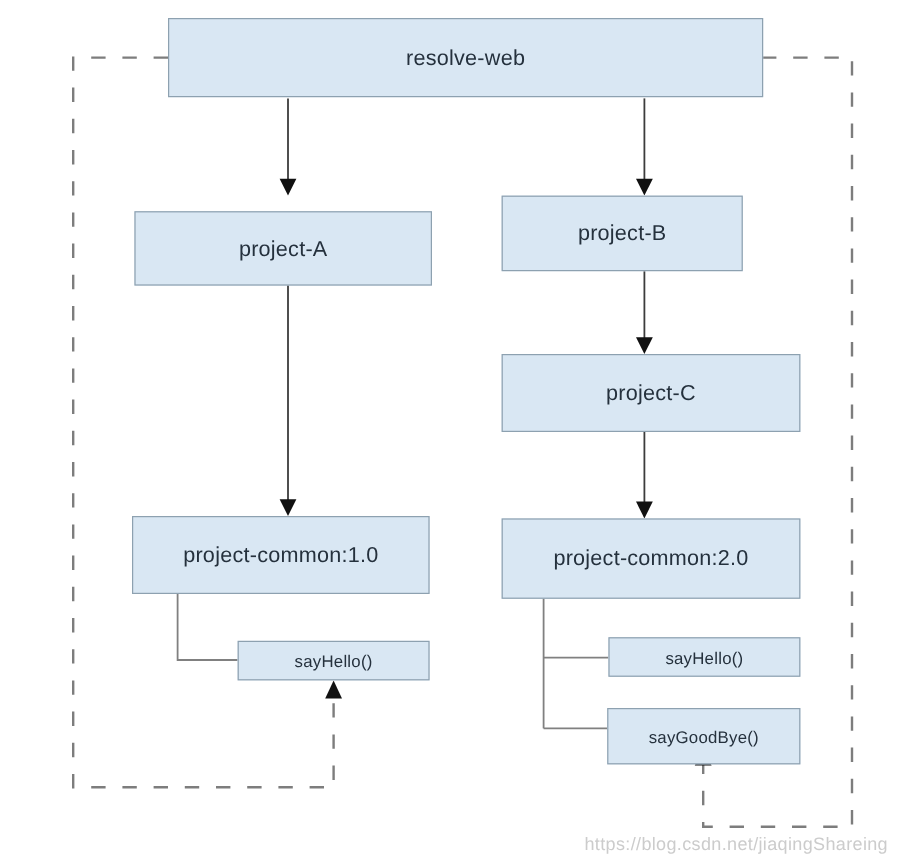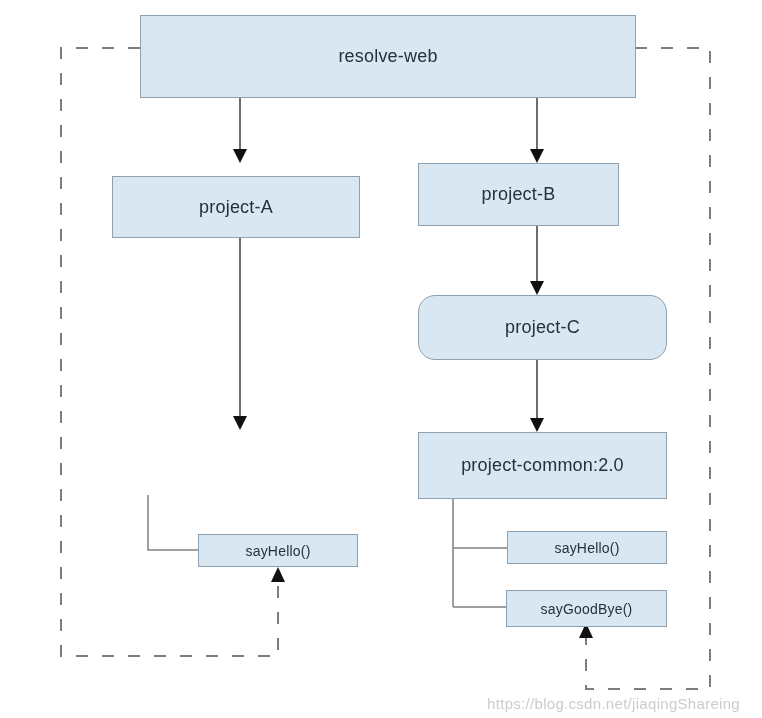--- a/index.html
+++ b/index.html
@@ -75,31 +75,32 @@
     <polyline points="453,548 507,548" fill="none" stroke="#808080" stroke-width="1.5"></polyline>
     <polyline points="453,607 506,607" fill="none" stroke="#808080" stroke-width="1.5"></polyline>
 
     <polyline points="140,48 61,48 61,656 278,656 278,576" fill="none" stroke="#7d7d7d" stroke-width="2" stroke-dasharray="12 14"></polyline>
     <polygon points="271,582 285,582 278,567" fill="#111111"></polygon>
 
     <polyline points="635,48 710,48 710,689 586,689 586,633" fill="none" stroke="#7d7d7d" stroke-width="2" stroke-dasharray="12 14"></polyline>
     <polygon points="579,638 593,638 586,623" fill="#111111"></polygon>
   </svg>
 
-  <div class="node" style="left:140px; top:15px; width:496px; height:83px;">resolve-web</div>
+  <div class="node" style="left:140px; top:15px; width:496px; height:66px;">resolve-web</div>
 
   <div class="node" style="left:112px; top:176px; width:248px; height:62px;">project-A</div>
 
   <div class="node" style="left:418px; top:163px; width:201px; height:63px;">project-B</div>
 
-  <div class="node" style="left:418px; top:295px; width:249px; height:65px;border-radius:17px;">project-C</div>
+  <div class="node" style="left:418px; top:295px; width:249px; height:65px;">project-C</div>
 
+  <div class="node" style="left:110px; top:430px; width:248px; height:65px;">project-common:1.0</div>
 
   <div class="node small" style="left:198px; top:534px; width:160px; height:33px;">sayHello()</div>
 
   <div class="node" style="left:418px; top:432px; width:249px; height:67px;">project-common:2.0</div>
 
   <div class="node small" style="left:507px; top:531px; width:160px; height:33px;">sayHello()</div>
 
-  <div class="node small" style="left:506px; top:590px; width:161px; height:37px;">sayGoodBye()</div>
+  <div class="node small" style="left:506px; top:590px; width:161px; height:47px;">sayGoodBye()</div>
 
   <div id="watermark">https://blog.csdn.net/jiaqingShareing</div>
 </div>
 
 </body></html>

